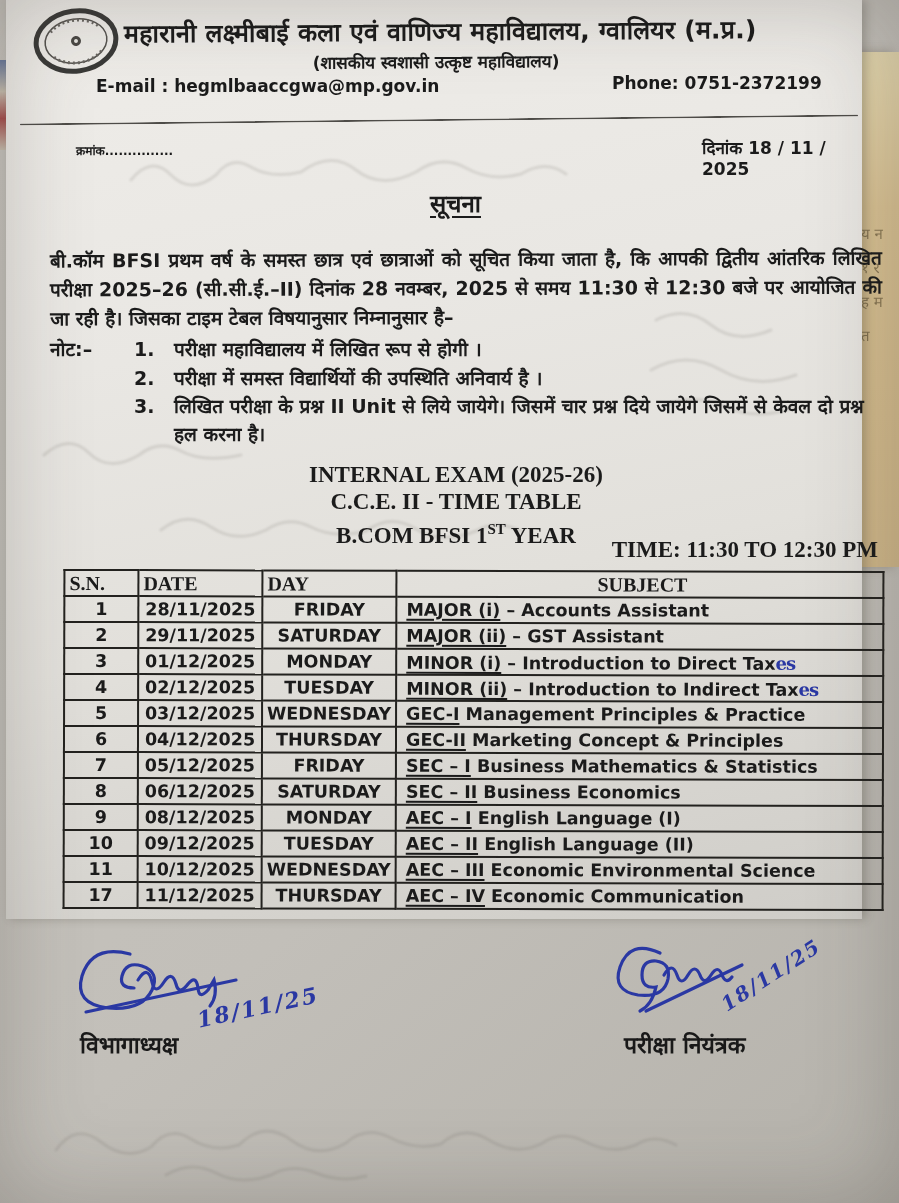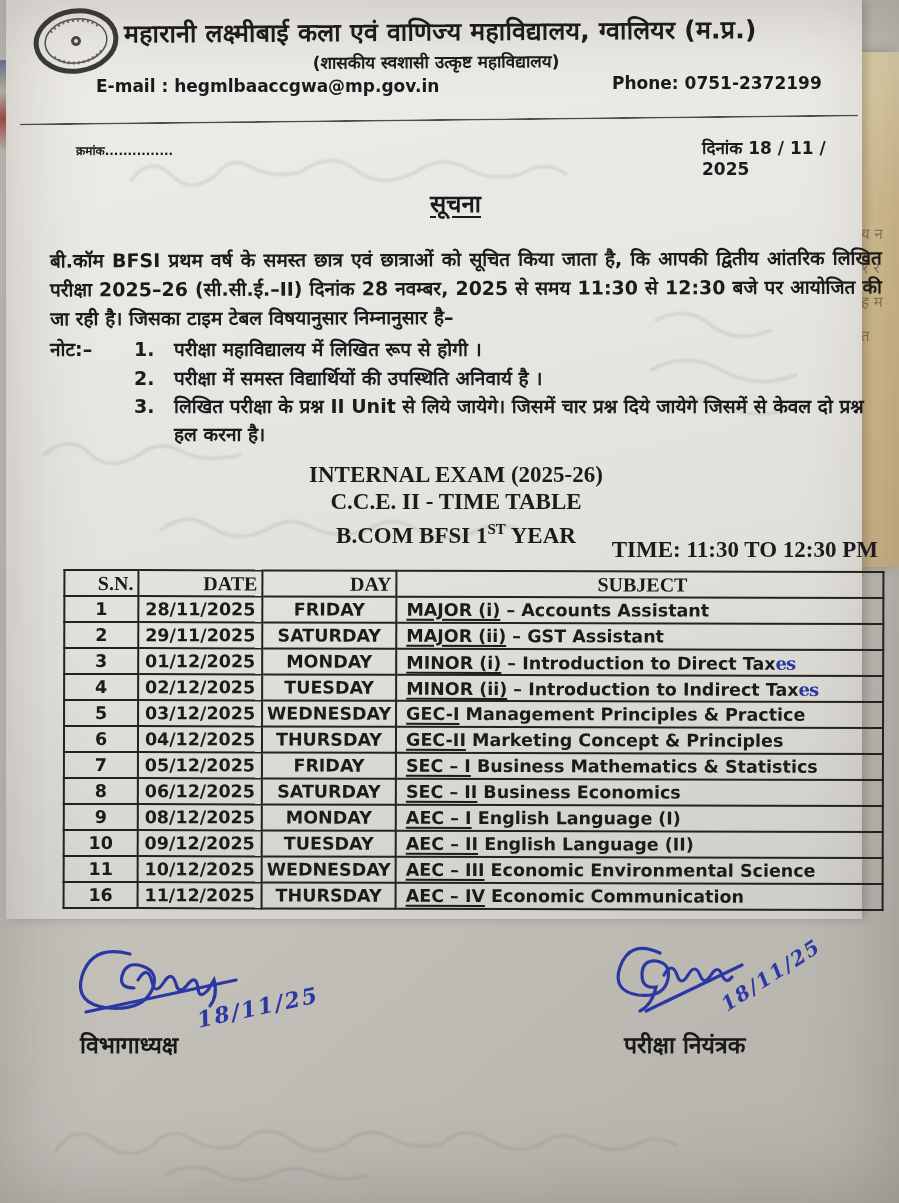--- a/index.html
+++ b/index.html
@@ -119,21 +119,21 @@
   .tt {
     position: absolute; top: 570px; left: 57px; width: 821px;
     border-collapse: collapse; transform: rotate(.15deg);
   }
   .tt th, .tt td {
     border: 2px solid #23221f; height: 26px; padding: 0 4px;
     white-space: nowrap; overflow: hidden;
   }
   .tt th {
     font-family: "Liberation Serif", "DejaVu Serif", serif;
-    font-size: 20px; font-weight: bold; text-align: right;
+    font-size: 20px; font-weight: bold; text-align: left;
   }
   .tt td { font-size: 17.5px; font-weight: bold; }
   .c-sn   { width: 74px;  text-align: center; }
   .c-date { width: 124px; text-align: center; }
   .c-day  { width: 130px; text-align: center; }
   .c-subject { text-align: left; padding-left: 9px !important; }
   .subj-code { text-decoration: underline; text-underline-offset: 3px; text-decoration-thickness: 2px; }
   .hw-pen {
     color: #2a38a3; font-family: "DejaVu Serif", serif; 
     font-weight: bold; font-size: 18px; letter-spacing: -1px;
@@ -294,21 +294,21 @@
         <td class="c-day"><span>TUESDAY</span></td>
         <td class="c-subject"><span class="subj-code">AEC – II</span><span> English Language (II)</span></td>
       </tr>
           <tr>
         <td class="c-sn"><span>11</span></td>
         <td class="c-date"><span>10/12/2025</span></td>
         <td class="c-day"><span>WEDNESDAY</span></td>
         <td class="c-subject"><span class="subj-code">AEC – III</span><span> Economic Environmental Science</span></td>
       </tr>
           <tr>
-        <td class="c-sn"><span>16</span></td>
+        <td class="c-sn"><span>17</span></td>
         <td class="c-date"><span>11/12/2025</span></td>
         <td class="c-day"><span>THURSDAY</span></td>
         <td class="c-subject"><span class="subj-code">AEC – IV</span><span> Economic Communication</span></td>
       </tr>
         </tbody>
     </table>
 
     <div class="sig-block sig-left">
       <svg class="sig-svg" width="250" height="100" viewBox="0 0 250 100">
         <path d="M62,14 q-38,-10 -48,22 q-8,28 26,32 q34,3 44,-18 q8,-18 -10,-24 q-16,-5 -20,10 q-3,12 12,12"></path>

